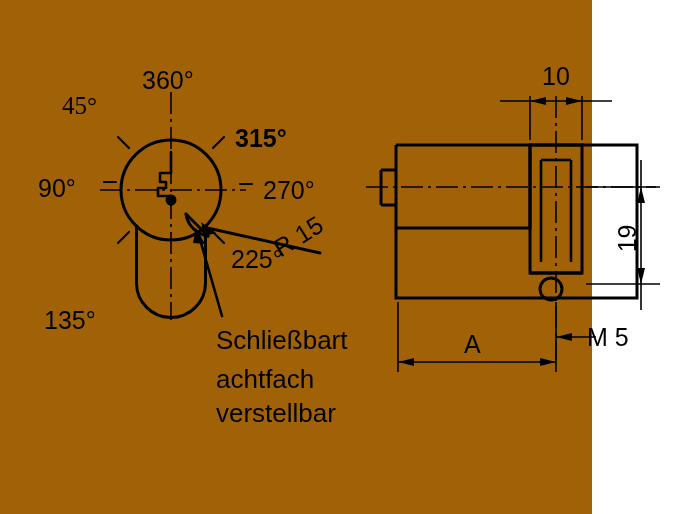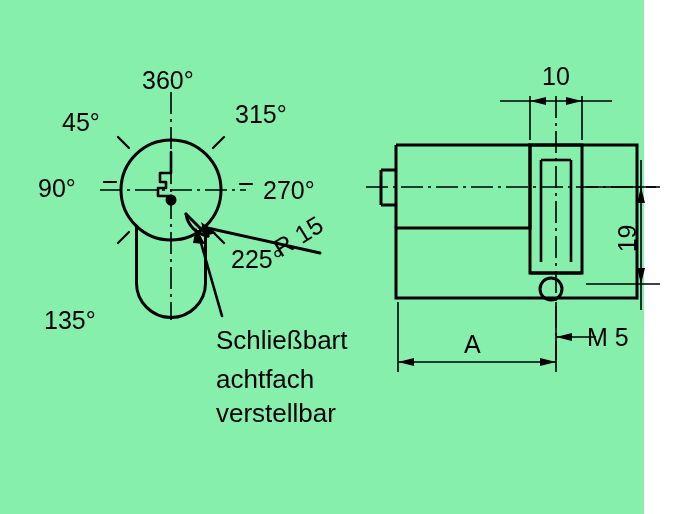--- a/index.html
+++ b/index.html
@@ -9,23 +9,23 @@
   }
   body {
     width: 700px;
     height: 514px;
     font-family: "Liberation Sans", sans-serif;
     color: #000000;
     overflow: hidden;
   }
   #stage {
     position: relative;
-    width: 644px;
+    width: 592px;
     height: 514px;
-    background: #86efac;
+    background: #a16207;
   }
   #drawing {
     position: absolute;
     left: 0;
     top: 0;
     width: 700px;
     height: 514px;
   }
   .lbl {
     position: absolute;
@@ -160,23 +160,23 @@
       <line x1="556" y1="337" x2="596" y2="337"></line>
     </g>
     <g fill="#000000" stroke="none">
       <polygon points="556,337 572,333 572,341"></polygon>
     </g>
 
   </svg>
 
   <div class="lbl lbl-deg" style="left:142px; top:66px;">360°</div>
 
-  <div class="lbl lbl-deg" style="left:62px; top:108px;">45°</div>
+  <div class="lbl lbl-deg" style="left:62px; top:92px;font-family:Liberation Serif, serif;">45°</div>
 
-  <div class="lbl lbl-deg" style="left:235px; top:100px;">315°</div>
+  <div class="lbl lbl-deg" style="left:235px; top:124px;font-weight:bold;">315°</div>
 
   <div class="lbl lbl-deg" style="left:38px; top:174px;text-align:center;">90°</div>
 
   <div class="lbl lbl-deg" style="left:263px; top:176px;text-align:center;">270°</div>
 
   <div class="lbl lbl-deg" style="left:44px; top:259px;margin-top:47px;">135°</div>
 
   <div class="lbl lbl-deg" style="left:231px; top:245px;">225°</div>
 
 

